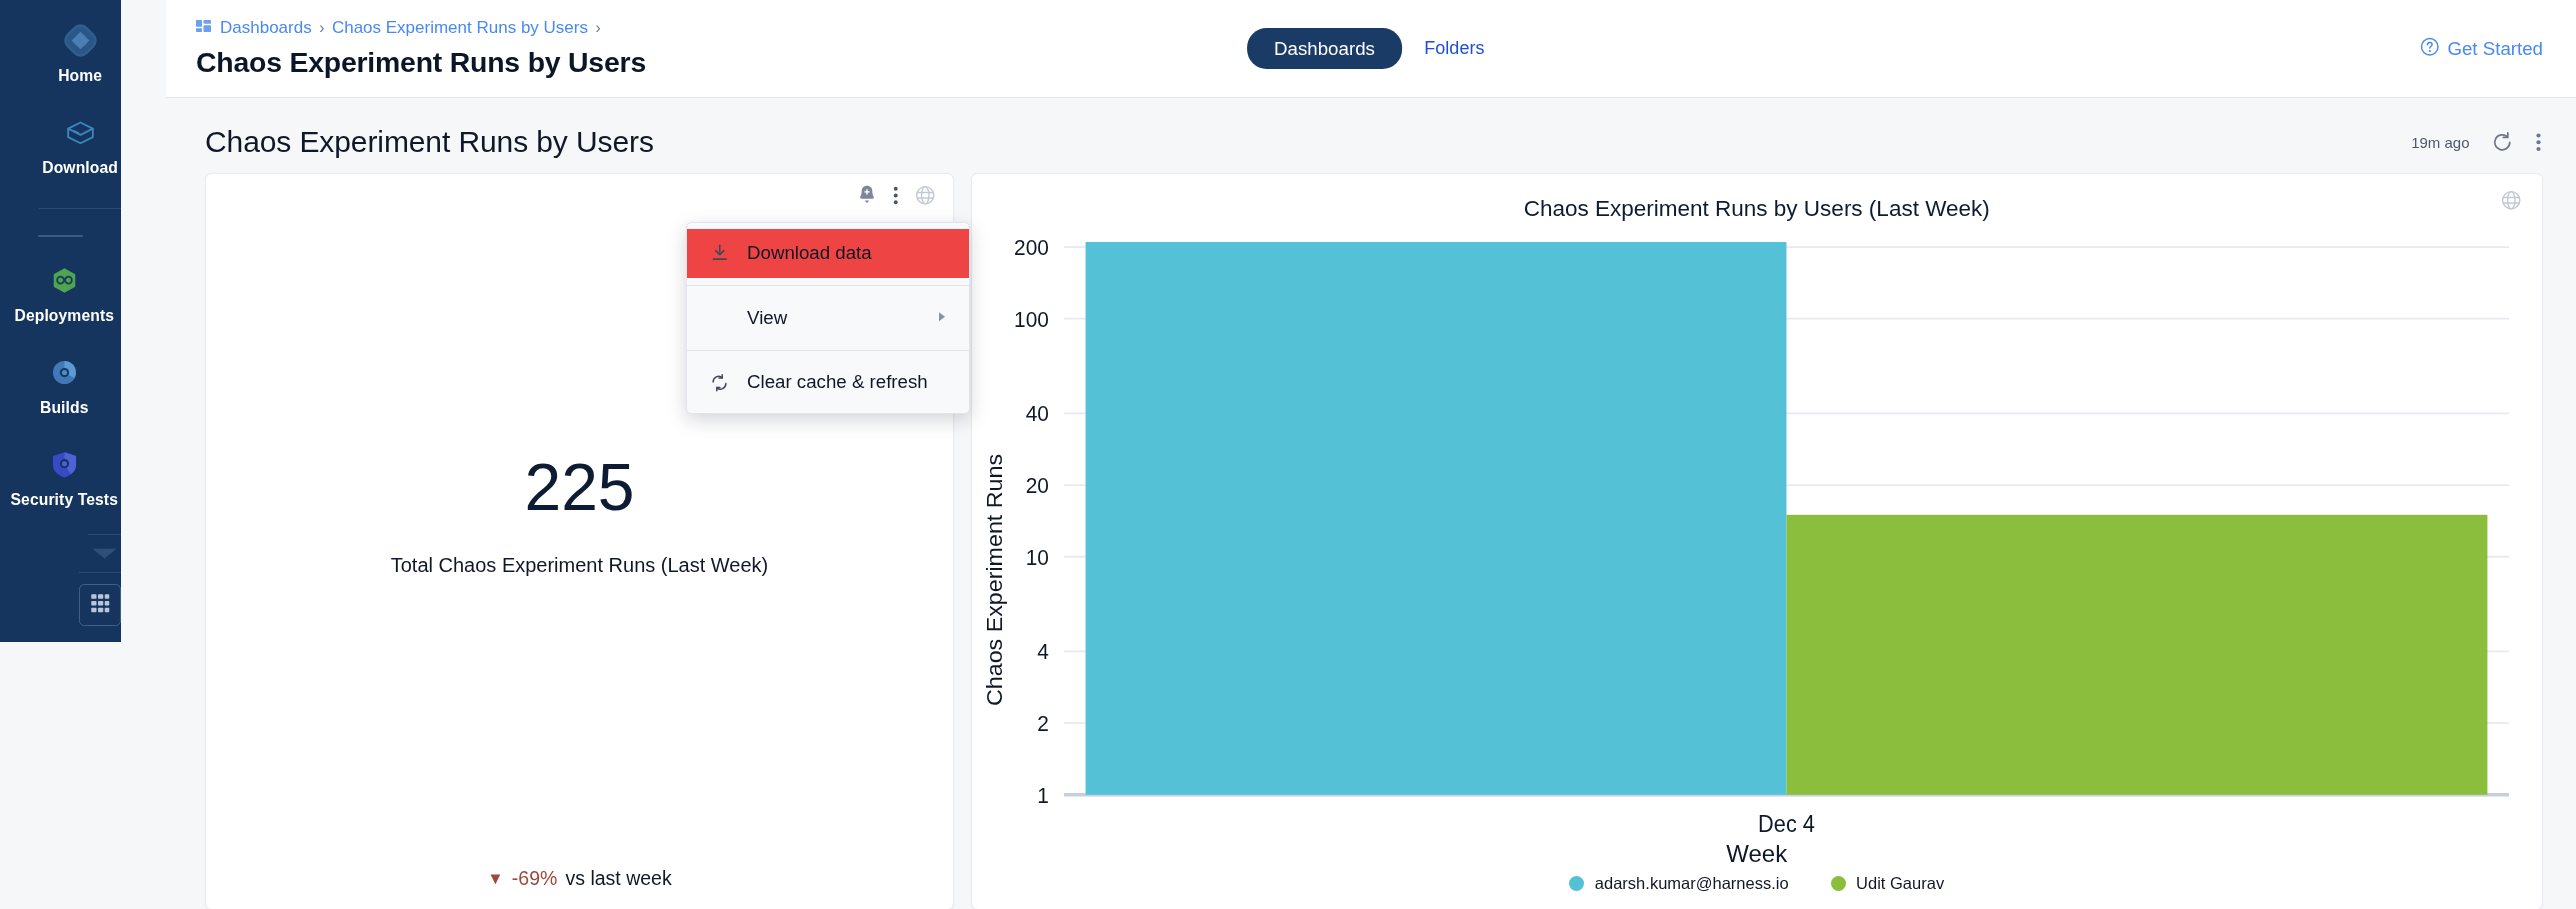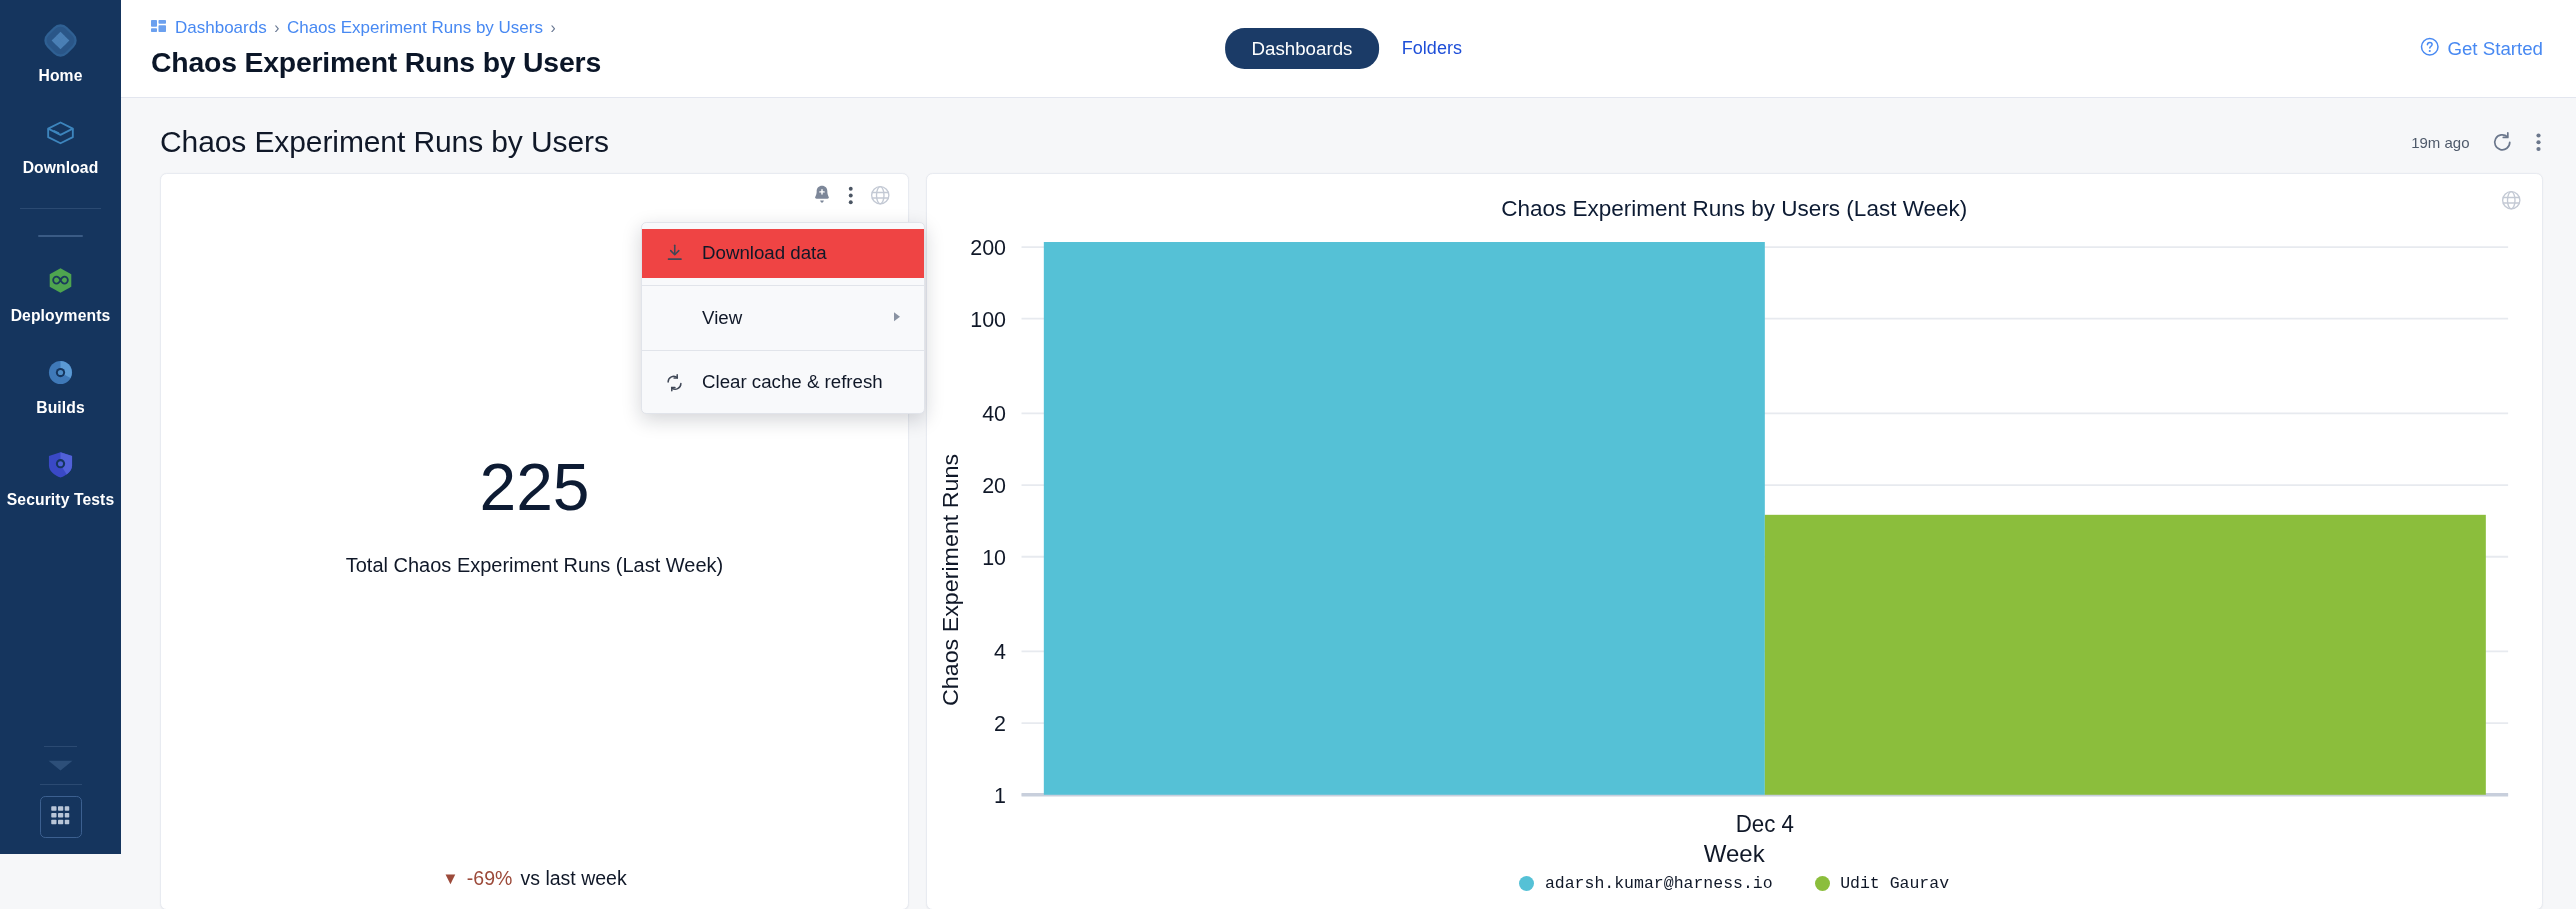--- a/index.html
+++ b/index.html
@@ -6,24 +6,24 @@
   html, body {
     width: 2576px; height: 910px;
     font-family: "Liberation Sans", sans-serif;
     background: #f6f7f9;
     overflow: hidden;
   }
   .app { display: flex; width: 2576px; height: 910px; }
 
   
   .sidebar {
-    width: 121px; min-width: 121px; height: 854px;
+    width: 121px; min-width: 121px; height: 642px;
     background: #15355e;
     display: flex; flex-direction: column;
-    align-items: center;
+    align-items: flex-end;
     position: relative;
   }
   .nav-group { padding-top: 4.5px; }
   .nav-group.bottomline { border-bottom: 0.7px solid #2b4a72; padding-bottom: 19.5px; }
   .nav-item {
     display: flex; flex-direction: column; align-items: center;
     padding: 16.5px 3px 12px 3px;
     cursor: pointer;
     text-decoration: none;
   }
@@ -44,21 +44,21 @@
   .nav-apps {
     border-top: 0.7px solid #2b4a72;
     padding: 10.5px 0 16.5px 0; display: flex; justify-content: center;
   }
   .apps-btn {
     width: 42px; height: 42px; border: 0.7px solid #3c6090; border-radius: 5.2px;
     display: flex; align-items: center; justify-content: center; cursor: pointer;
   }
 
   
-  .content { flex: 1 1 auto; display: flex; flex-direction: column; height: 910px; min-width: 0; }
+  .content { flex: 1 1 auto; display: flex; flex-direction: column; height: 910px; min-width: 0; padding-left: 45px; }
 
   .topbar {
     height: 98px; background: #ffffff; border-bottom: 0.7px solid #e3e6ef;
     display: flex; align-items: center; position: relative; flex: 0 0 98px;
   }
   .topbar-left { padding-left: 30px; display: flex; flex-direction: column; justify-content: center; }
   .crumbs { display: flex; align-items: center; gap: 7.5px; }
   .crumb-ico { display: flex; align-items: center; }
   .crumb-link {
     color: #4889f2; font-size: 17px; text-decoration: none; cursor: pointer; white-space: nowrap;
@@ -125,21 +125,20 @@
 
   
   .chart-title {
     text-align: center; padding-top: 22.5px; font-size: 22.5px; color: #0d1b33; font-weight: 400;
   }
   .chart-area { flex: 1 1 auto; position: relative; min-height: 0; }
   .chart-svg { display: block; width: 100%; height: 100%; }
   .legend {
     display: flex; align-items: center; justify-content: center; gap: 42px;
     padding: 1.5px 0 16.5px 0;
-    font-family: Liberation Mono, monospace;
   }
   .legend-item { display: flex; align-items: center; gap: 10.5px; cursor: pointer; }
   .legend-dot { width: 15px; height: 15px; border-radius: 50%; }
   .legend-label { font-size: 16.5px; color: #101828; white-space: nowrap; }
 
   
   .menu {
     position: absolute; width: 284px;
     background: #f8f9fb; border: 0.7px solid #e1e4ea; border-radius: 5.2px;
     box-shadow: 0 6px 19.5px rgba(16,24,40,.18);

